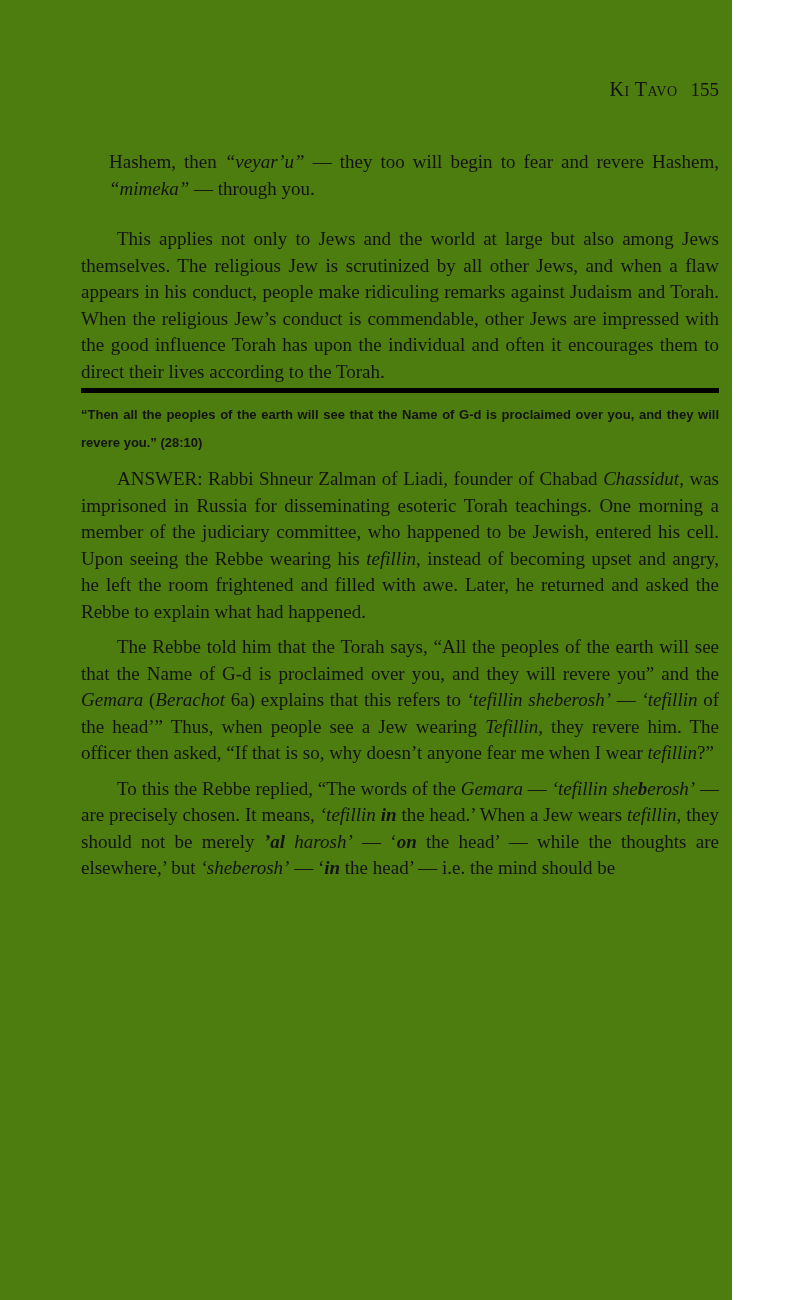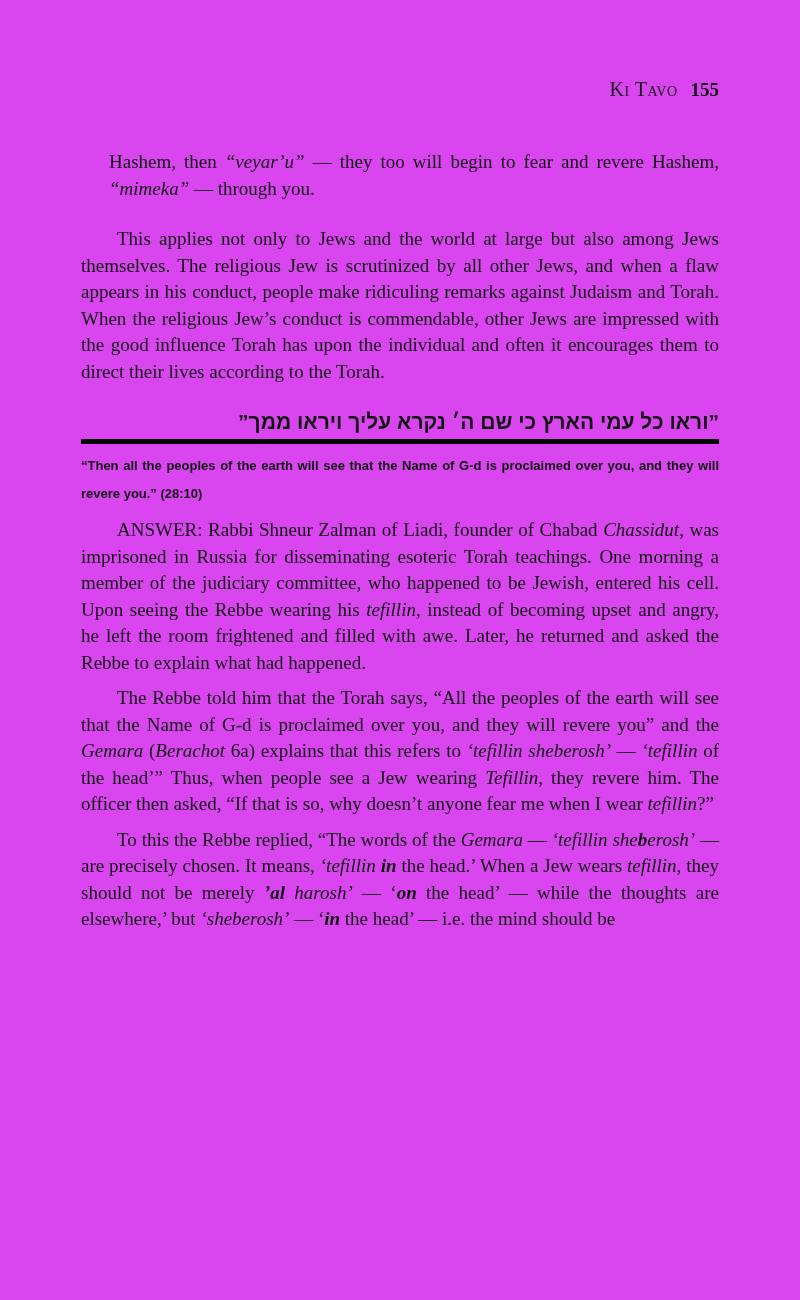--- a/index.html
+++ b/index.html
@@ -5,42 +5,42 @@
   html, body { margin: 0; padding: 0; }
   body {
     width: 800px; height: 1300px;
     background: #ffffff;
     font-family: "Liberation Serif", serif;
     color: #131313;
     overflow: hidden;
   }
   .page {
     position: relative;
-    width: 800px; height: 1300px;
-    background: #d946ef;
+    width: 732px; height: 1300px;
+    background: #4d7c0f;
   }
   .content {
     position: absolute;
     left: 81px; top: 78px;
     width: 638px;
   }
   .running-header {
     display: flex;
     justify-content: flex-end;
     align-items: baseline;
     gap: 13px;
     margin-bottom: 48px;
   }
   .section-title {
     font-variant: small-caps;
     font-size: 20px;
     letter-spacing: 0.5px;
   }
   .page-number {
-    font-weight: bold;
+    font-weight: normal;
     font-size: 19px;
     text-align: right;
   }
   p.body-para {
     font-size: 19px;
     line-height: 26.5px;
     text-align: justify;
     margin: 9px 0 0 0;
   }
   p.body-para.first { margin-top: 0; margin-left: 28px; }
@@ -81,21 +81,20 @@
 
 <div class="page">
   <div class="content">
     <div class="running-header">
       <span class="section-title">Ki Tavo</span>
       <span class="page-number">155</span>
     </div>
     <div id="page-body">
         <p class="body-para first"><span class="run-normal">Hashem, then </span><span class="run-italic">“veyar’u”</span><span class="run-normal"> — they too will begin to fear and revere Hashem, </span><span class="run-italic">“mimeka”</span><span class="run-normal"> — through you.</span></p>
         <p class="body-para space-above indent"><span class="run-normal">This applies not only to Jews and the world at large but also among Jews themselves. The religious Jew is scrutinized by all other Jews, and when a flaw appears in his conduct, people make ridiculing remarks against Judaism and Torah. When the religious Jew’s conduct is commendable, other Jews are impressed with the good influence Torah has upon the individual and often it encourages them to direct their lives according to the Torah.</span></p>
-        <div class="hebrew-heading" dir="rtl">”וראו כל עמי הארץ כי שם ה׳ נקרא עליך ויראו ממך”</div>
         <div class="heading-rule"></div>
         <p class="verse-translation"><span class="run-normal">“Then all the peoples of the earth will see that the Name of G-d is proclaimed over you, and they will revere you.” (28:10)</span></p>
         <p class="body-para indent"><span class="run-normal">ANSWER: Rabbi Shneur Zalman of Liadi, founder of Chabad </span><span class="run-italic">Chassidut,</span><span class="run-normal"> was imprisoned in Russia for disseminating esoteric Torah teachings. One morning a member of the judiciary committee, who happened to be Jewish, entered his cell. Upon seeing the Rebbe wearing his </span><span class="run-italic">tefillin</span><span class="run-normal">, instead of becoming upset and angry, he left the room frightened and filled with awe. Later, he returned and asked the Rebbe to explain what had happened.</span></p>
         <p class="body-para indent"><span class="run-normal">The Rebbe told him that the Torah says, “All the peoples of the earth will see that the Name of G-d is proclaimed over you, and they will revere you” and the </span><span class="run-italic">Gemara</span><span class="run-normal"> (</span><span class="run-italic">Berachot</span><span class="run-normal"> 6a) explains that this refers to </span><span class="run-italic">‘tefillin sheberosh’</span><span class="run-normal"> — </span><span class="run-italic">‘tefillin</span><span class="run-normal"> of the head’” Thus, when people see a Jew wearing </span><span class="run-italic">Tefillin</span><span class="run-normal">, they revere him. The officer then asked, “If that is so, why doesn’t anyone fear me when I wear </span><span class="run-italic">tefillin</span><span class="run-normal">?”</span></p>
         <p class="body-para indent"><span class="run-normal">To this the Rebbe replied, “The words of the </span><span class="run-italic">Gemara</span><span class="run-normal"> — </span><span class="run-italic">‘tefillin she</span><span class="run-bold-italic">b</span><span class="run-italic">erosh’</span><span class="run-normal"> — are precisely chosen. It means, </span><span class="run-italic">‘tefillin </span><span class="run-bold-italic">in</span><span class="run-normal"> the head.’ When a Jew wears </span><span class="run-italic">tefillin</span><span class="run-normal">, they should not be merely </span><span class="run-bold-italic">’al</span><span class="run-italic"> harosh’</span><span class="run-normal"> — ‘</span><span class="run-bold-italic">on</span><span class="run-normal"> the head’ — while the thoughts are elsewhere,’ but </span><span class="run-italic">‘sheberosh’</span><span class="run-normal"> — ‘</span><span class="run-bold-italic">in</span><span class="run-normal"> the head’ — i.e. the mind should be</span></p>
       </div>
   </div>
 </div>
 
 </body></html>

